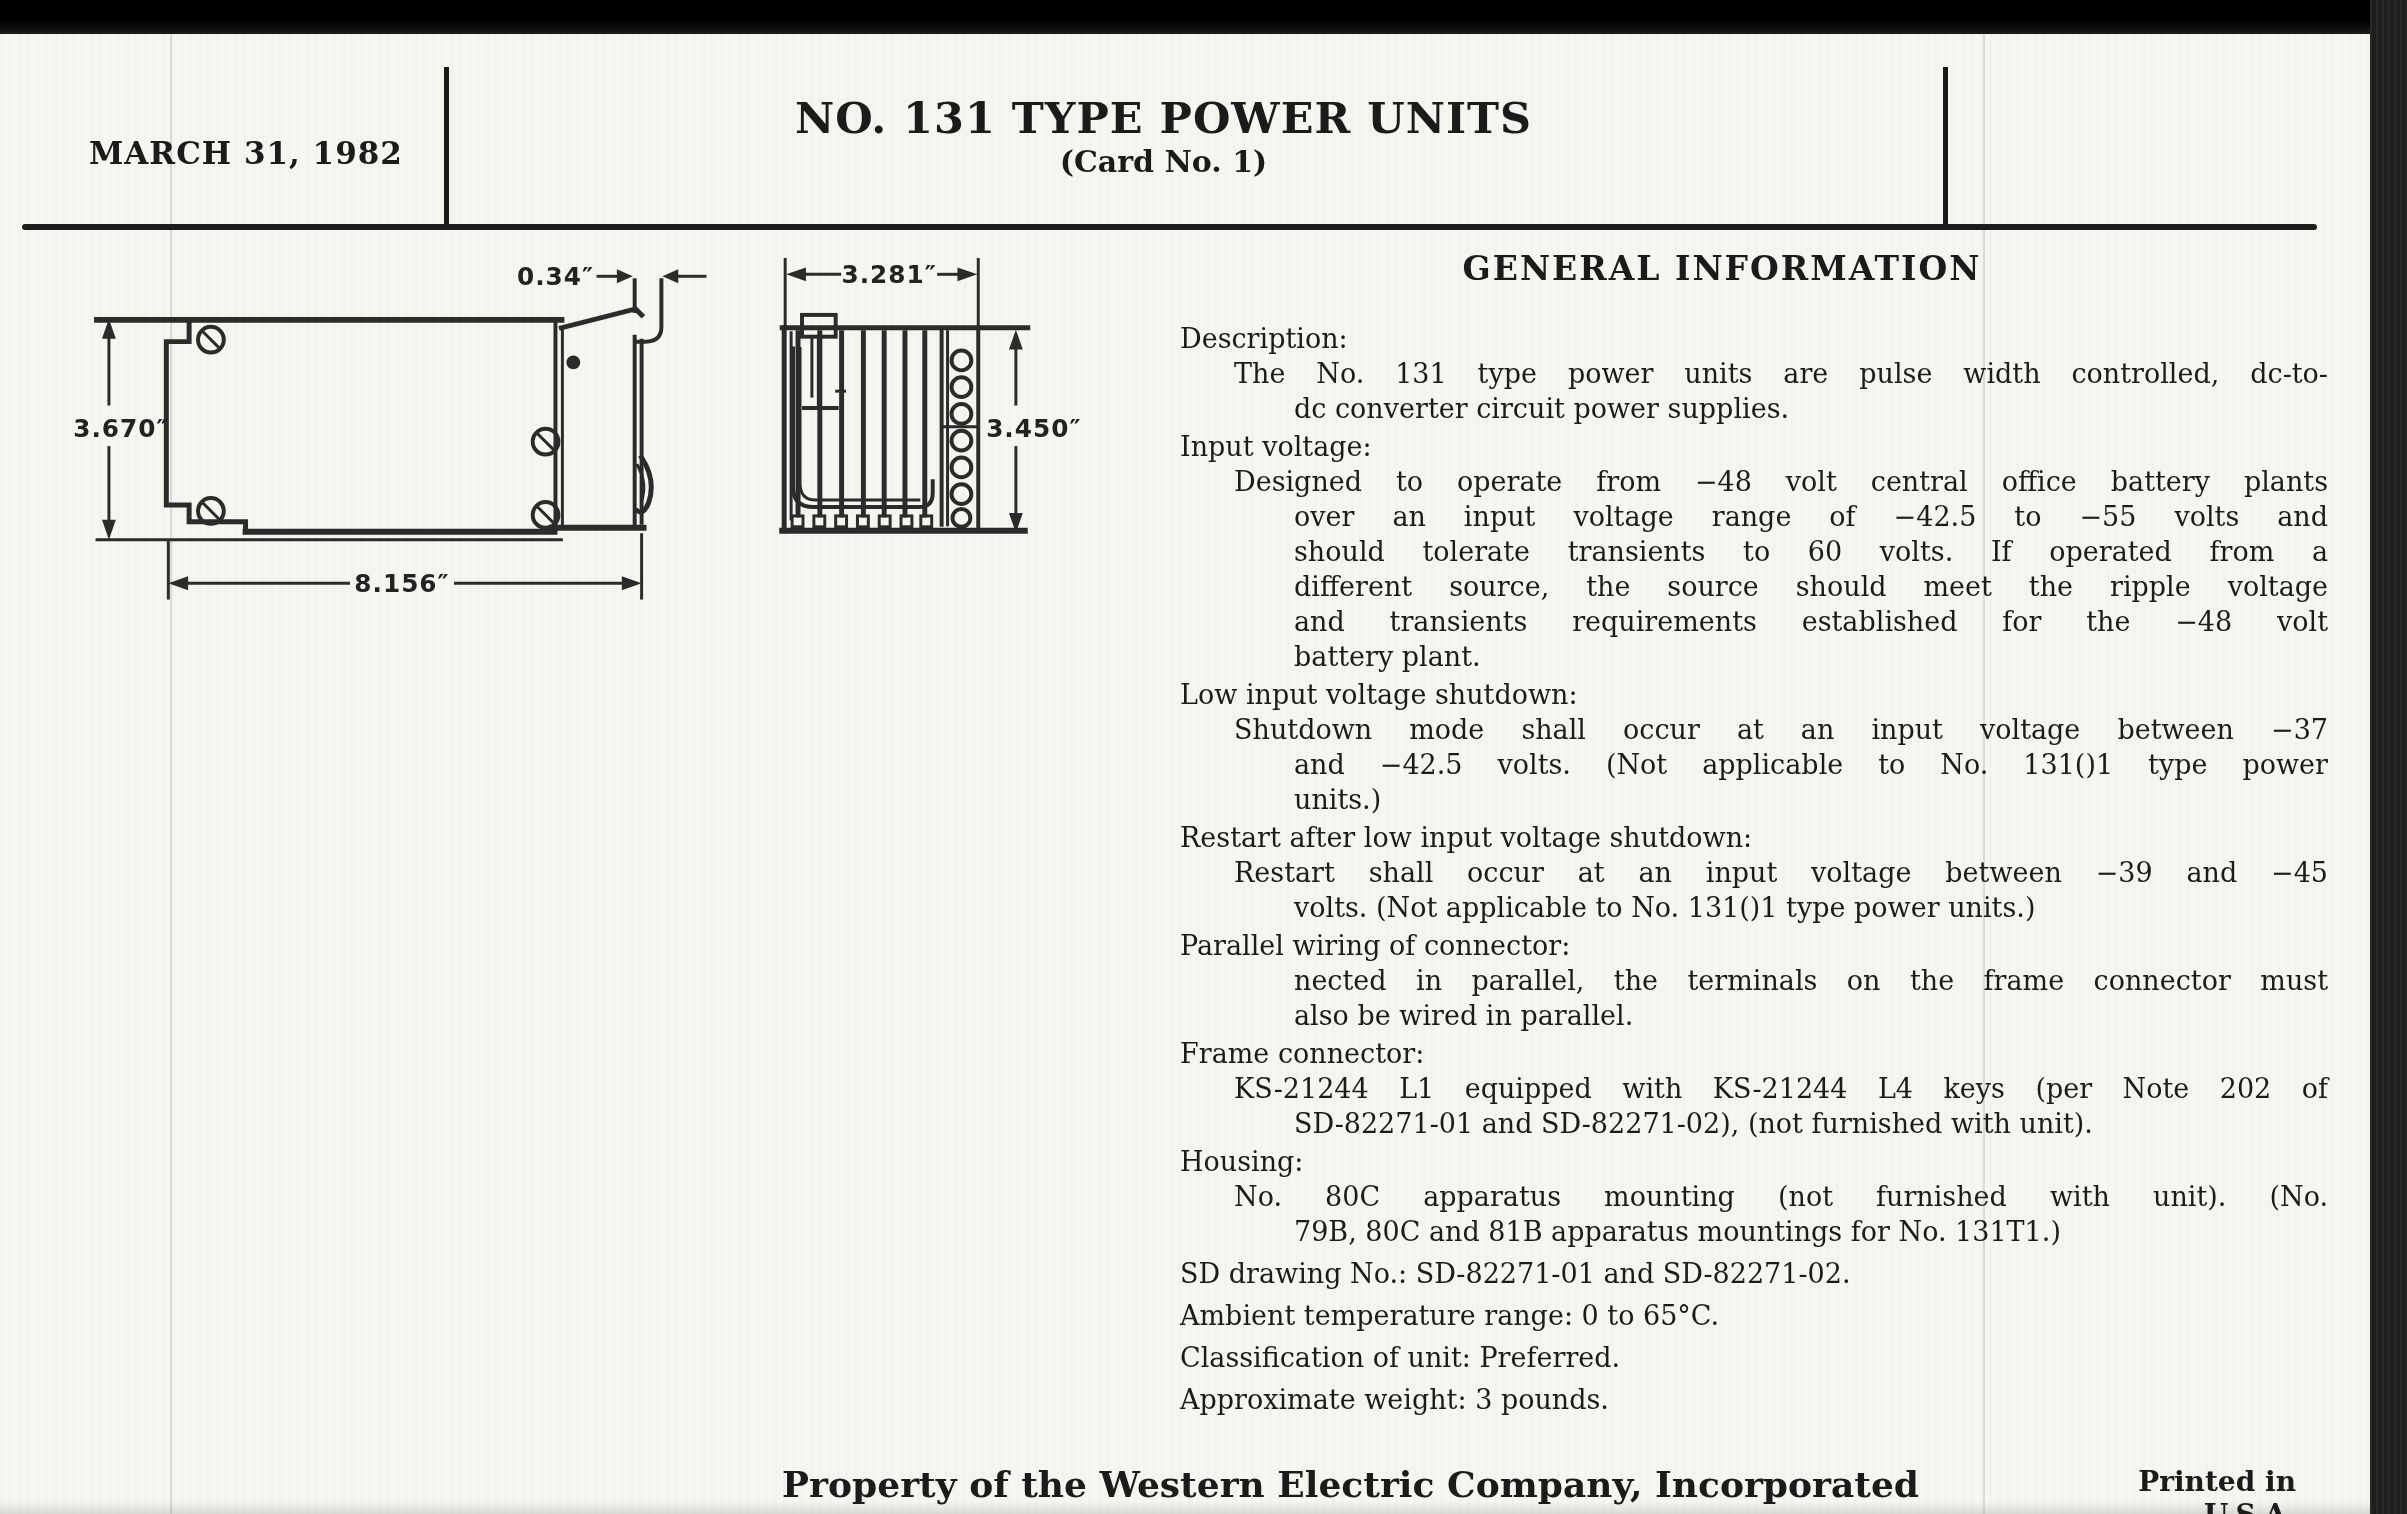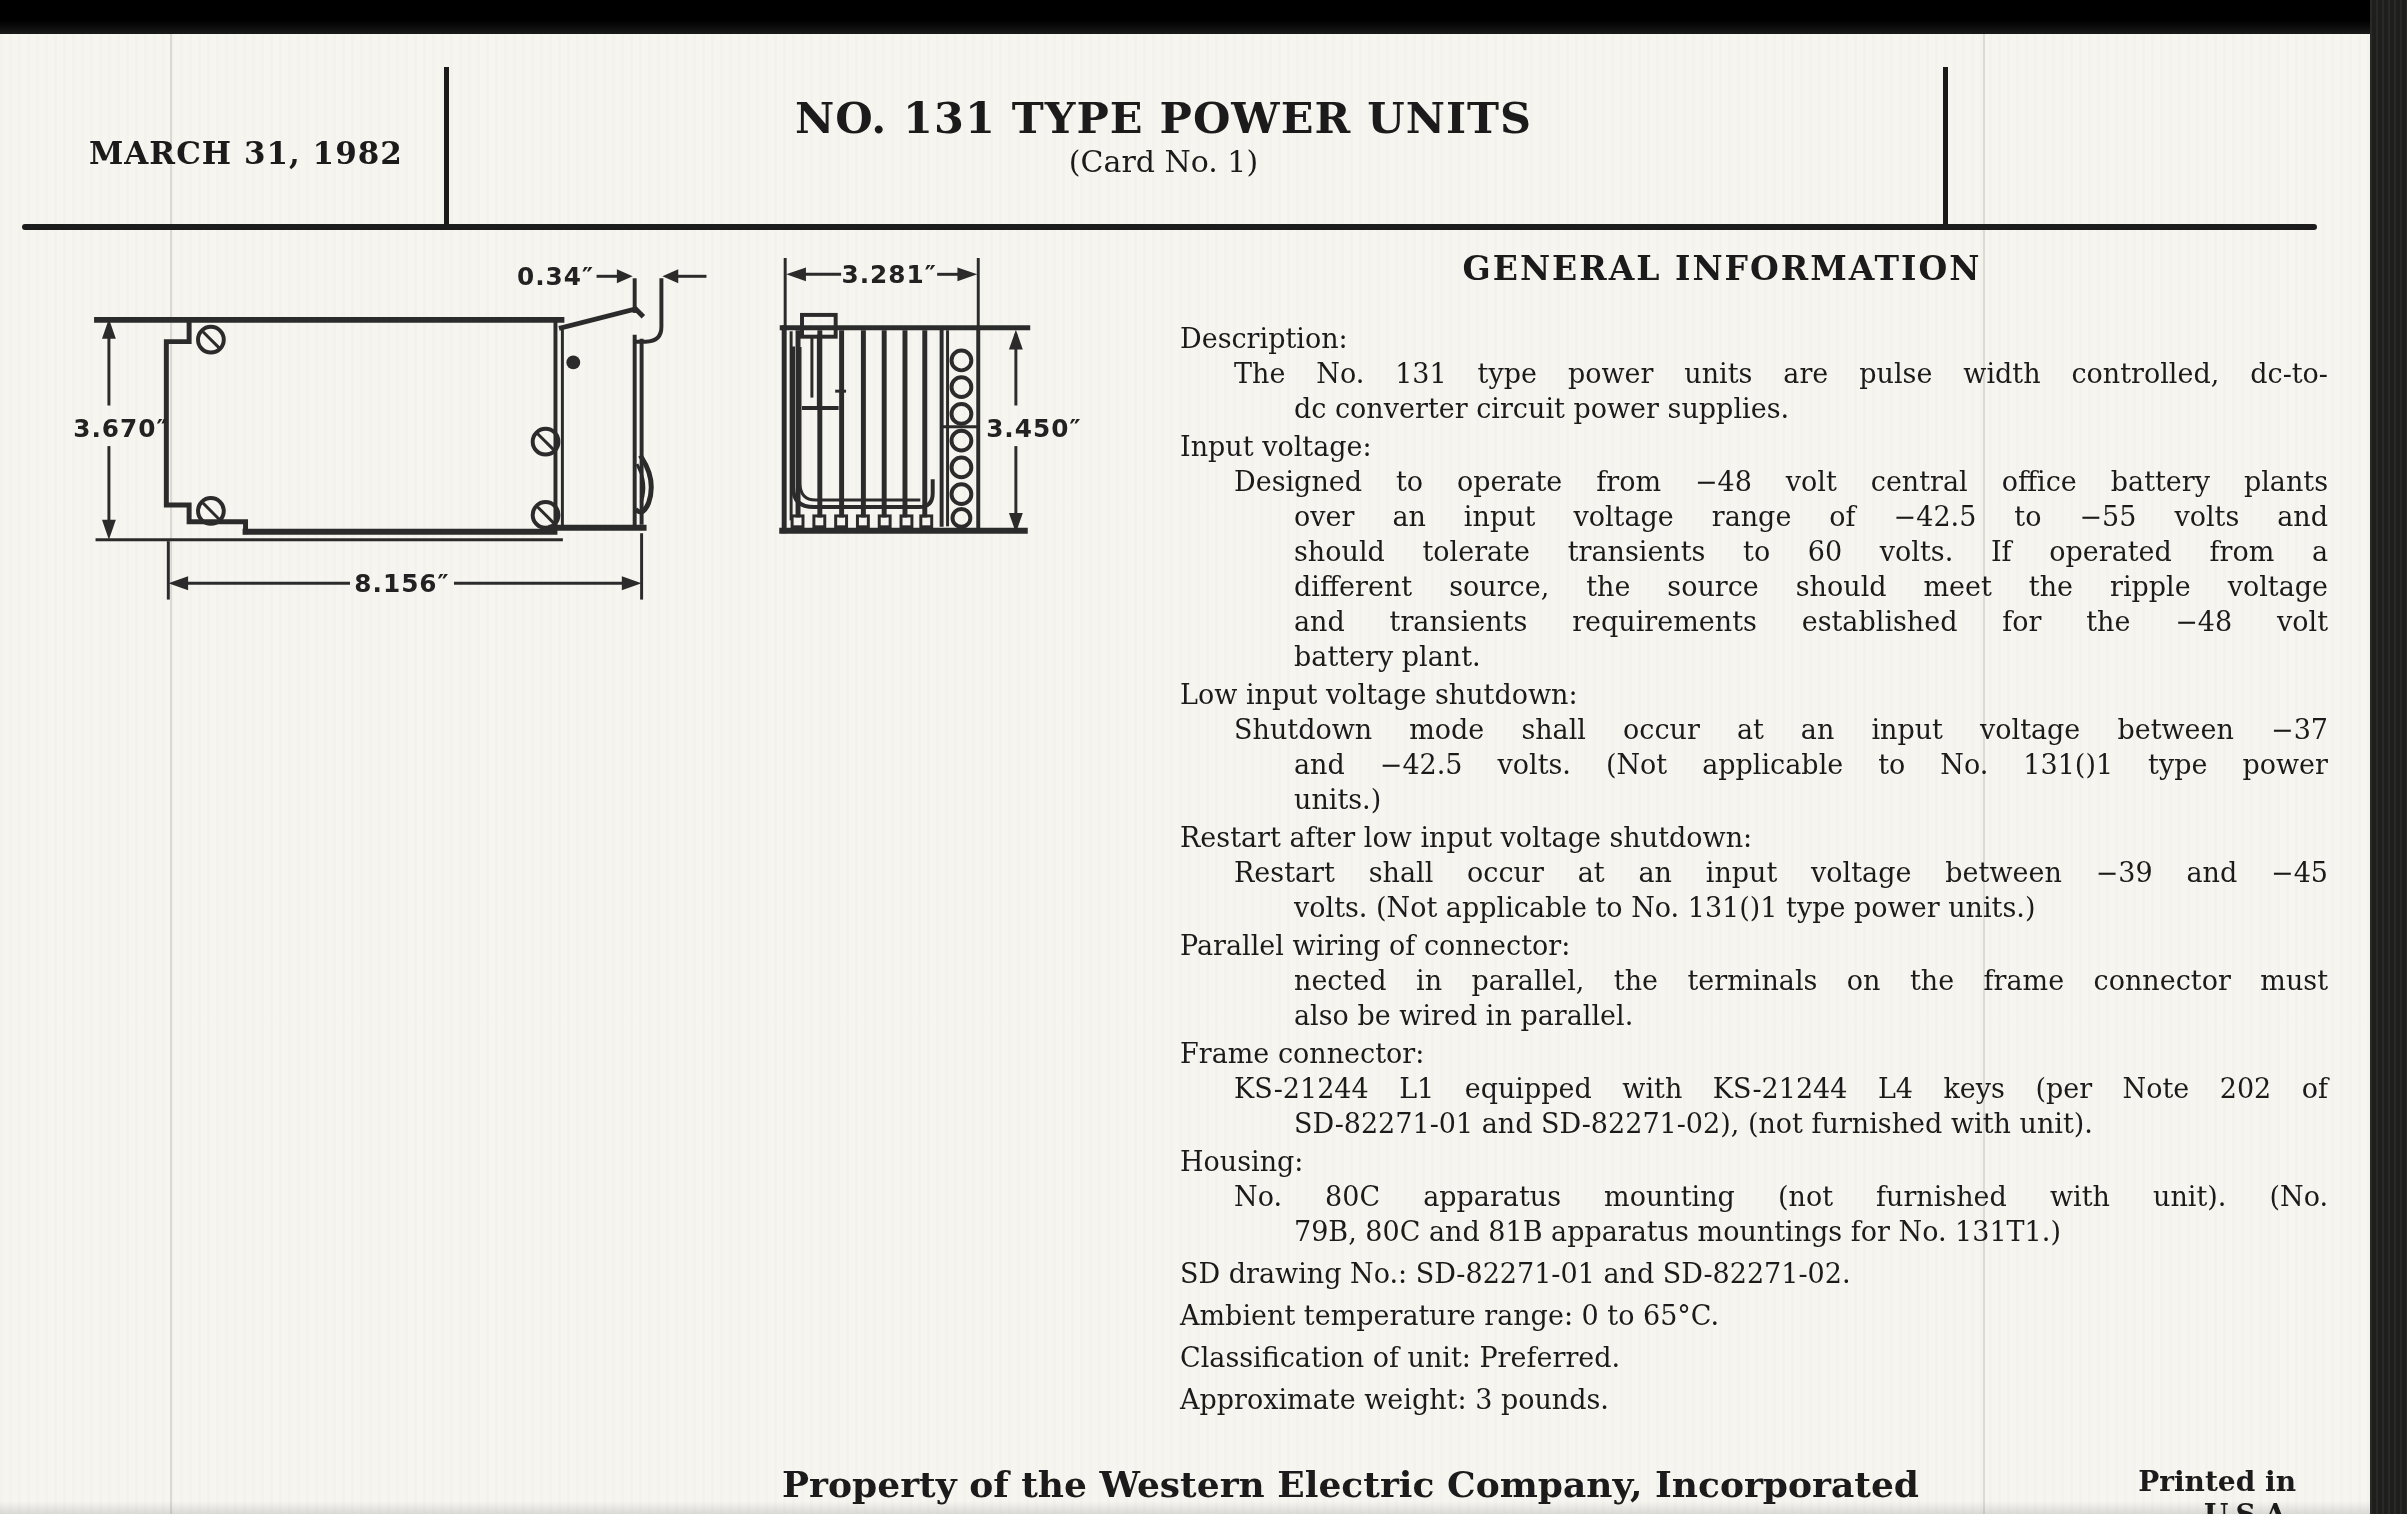--- a/index.html
+++ b/index.html
@@ -11,21 +11,21 @@
   
   #band-top{left:0;top:0;width:2408px;height:34px;background:linear-gradient(180deg,#000 0 60%,#1a1a1a 100%);}
   #band-right{left:2370px;top:0;width:38px;height:1515px;background:#1e1e1c;
         background-image:repeating-linear-gradient(90deg, rgba(255,255,255,0.05) 0 2px, rgba(0,0,0,0) 2px 6px);}
   #band-bottom{left:0;top:1501px;width:2370px;height:14px;background:linear-gradient(180deg,rgba(0,0,0,0) 0,rgba(0,0,0,0.12) 100%);}
   .foldline{top:34px;width:2px;height:1481px;background:rgba(125,125,118,0.22);}
   
   #date{left:89px;top:135px;font-size:31px;font-weight:bold;letter-spacing:1px;}
   #titleblock{left:444px;top:95px;width:1439px;text-align:center;}
   #doc-title{font-size:43px;font-weight:bold;letter-spacing:1px;line-height:46px;}
-  #doc-subtitle{font-size:30px;font-weight:normal;line-height:34px;margin-top:4px;}
+  #doc-subtitle{font-size:30px;font-weight:bold;line-height:34px;margin-top:4px;}
   .vdiv{top:67px;width:5px;height:158px;background:#1a1a1a;}
   #hrule{left:22px;top:224px;width:2295px;height:6px;background:#1c1c1c;border-radius:3px;}
   
   #gi-heading{left:1148px;top:249px;width:1148px;text-align:center;font-size:33px;font-weight:bold;letter-spacing:2px;}
   #gi-col{left:1180px;top:321px;width:1148px;}
   .line{font-size:27px;line-height:35px;white-space:normal;}
   .j{text-align:justify;text-align-last:justify;}
   .i1{padding-left:54px;}
   .i2{padding-left:114px;}
   .gap-h{margin-top:3px;}

